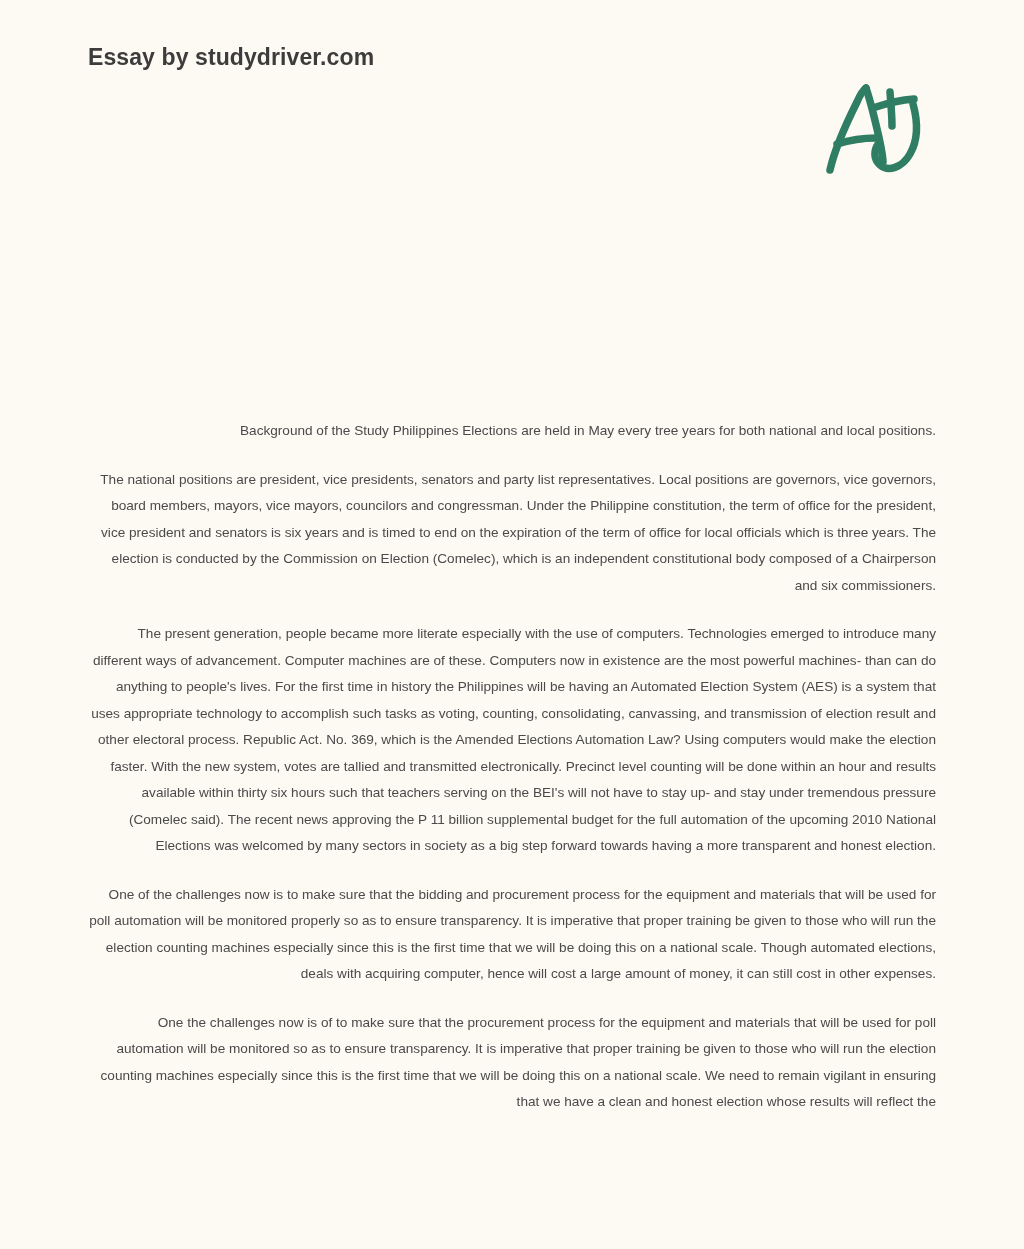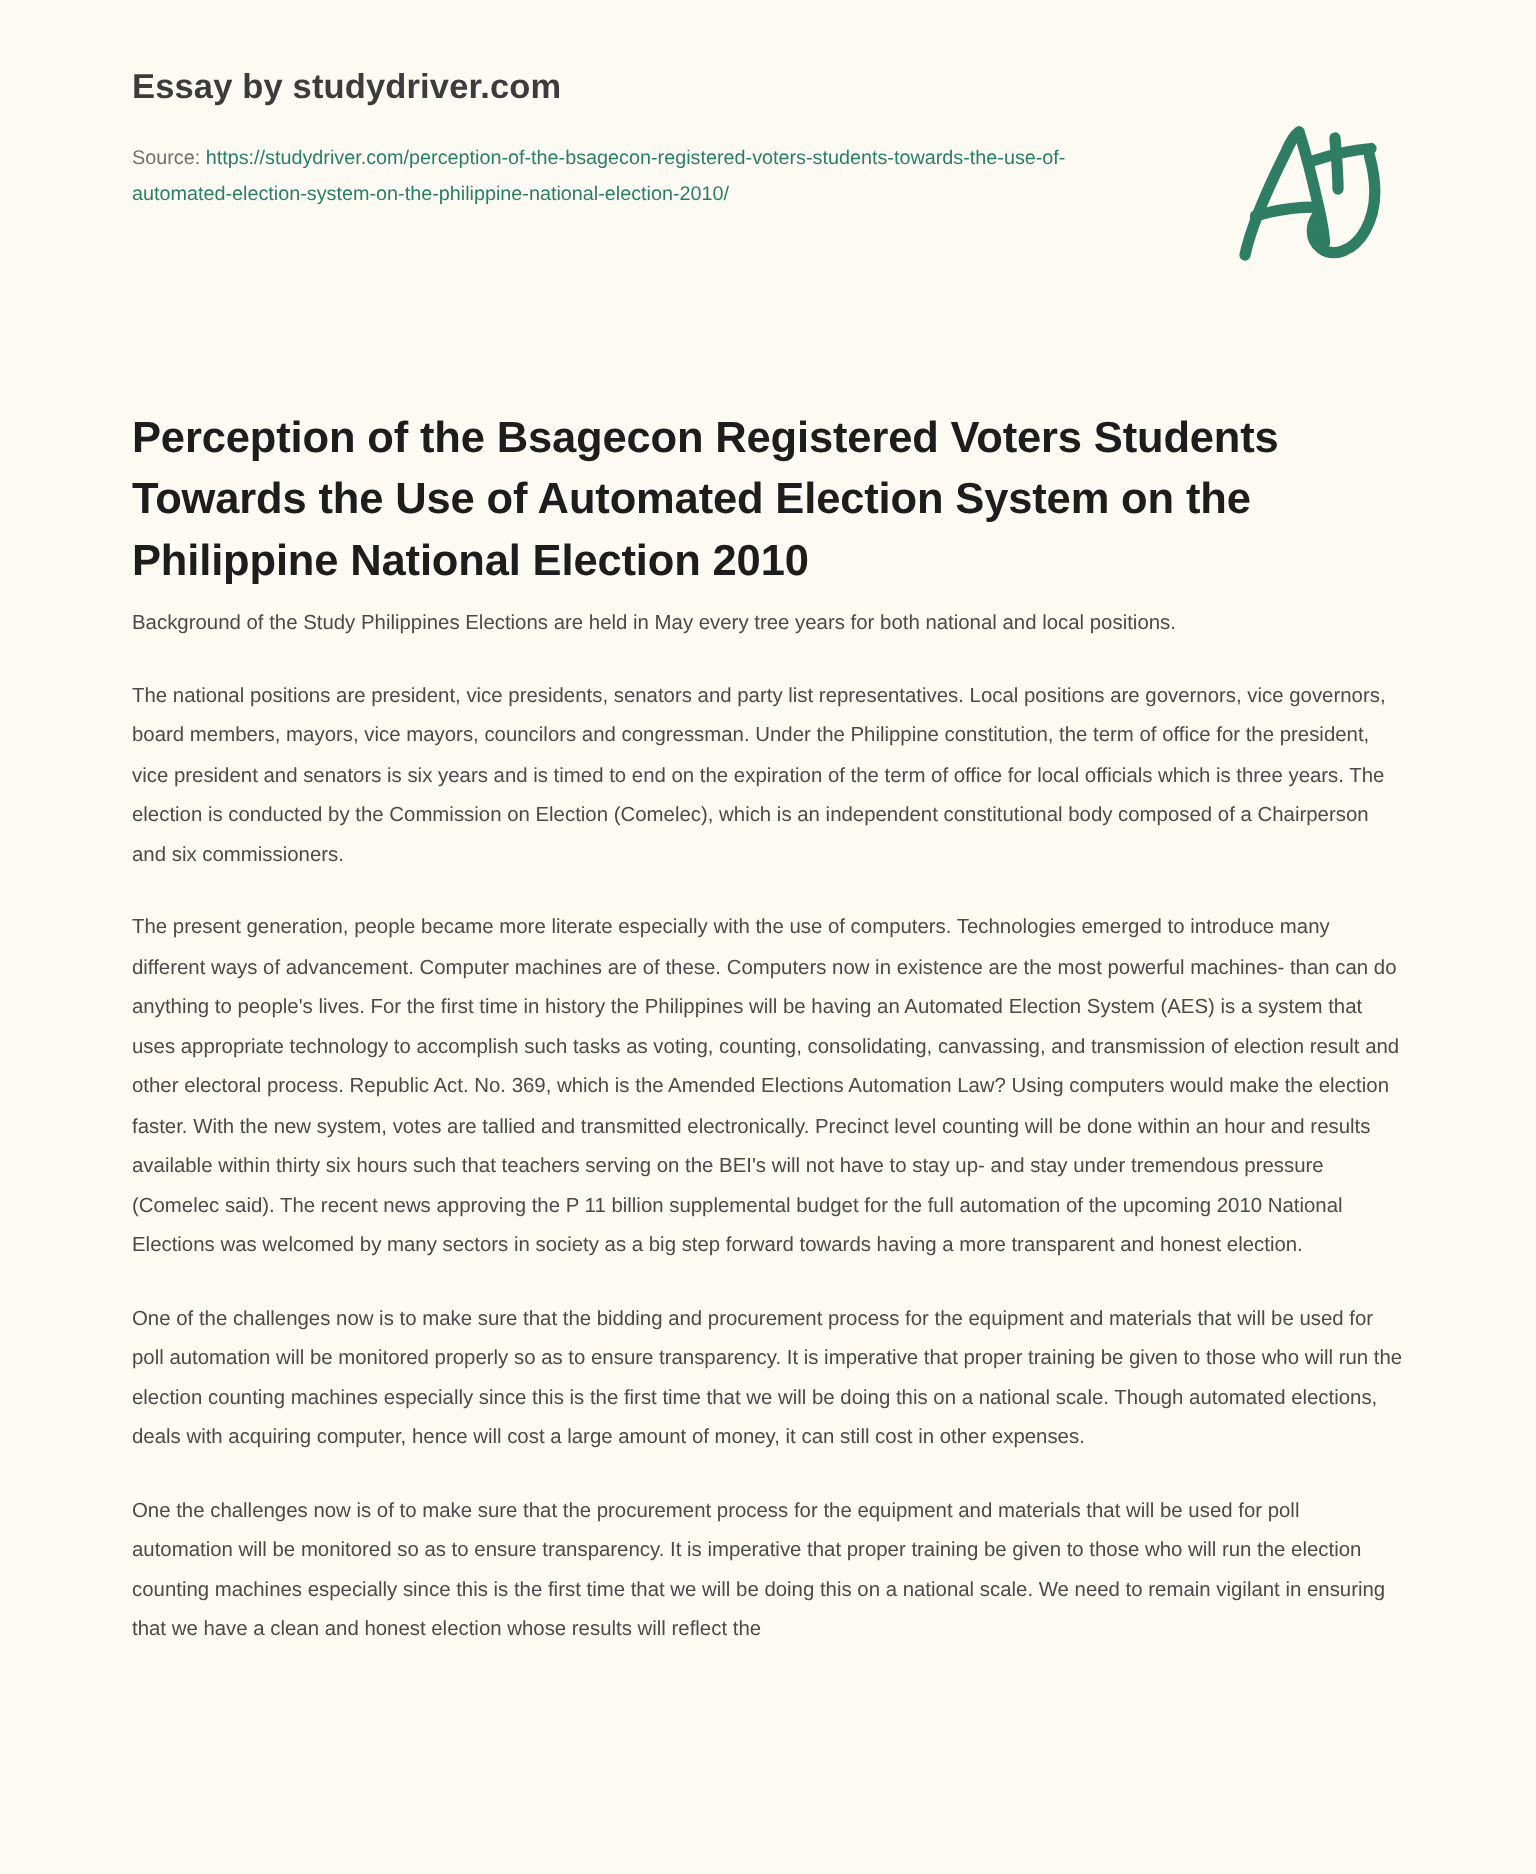--- a/index.html
+++ b/index.html
@@ -90,36 +90,32 @@
     font-size: 13.6px;
     line-height: 1.6;
     color: #494949;
     margin: 0 0 21px 0;
   }
 
   .para {
     font-size: 13.6px;
     line-height: 1.95;
     color: #4a4a4a;
-    margin: 0 0 22px 0;
-    text-align: left;
+    margin: 16px 0 22px 0;
+    text-align: right;
   }
   .para:last-child { margin-bottom: 0; }
 </style>
 </head>
 <body>
 
 <div class="page">
 
   <div class="header">
     <div class="essay-by">Essay by studydriver.com</div>
-    <div class="source-block">
-      <span class="source-label">Source:</span>
-      <a class="source-link" href="#">https://studydriver.com/perception-of-the-bsagecon-registered-voters-students-towards-the-use-of-automated-election-system-on-the-philippine-national-election-2010/</a>
-    </div>
   </div>
 
   <div class="logo">
     <svg viewBox="0 0 112 96" xmlns="http://www.w3.org/2000/svg" aria-hidden="true">
       <g fill="none" stroke="#2f7e63" stroke-width="7.5" stroke-linecap="round" stroke-linejoin="round">
 
         <path d="M10 88 C 14 70, 26 42, 37 20 C 40 13, 43 8, 46 6"></path>
 
         <path d="M46 6 C 50 18, 56 42, 60 60 C 62 70, 63 76, 63 80"></path>
 
@@ -127,21 +123,20 @@
 
         <path d="M70 10 C 71 22, 72 34, 72 44"></path>
 
         <path d="M56 25 C 68 21, 82 18, 94 17"></path>
 
         <path d="M93 22 C 98 40, 98 58, 90 72 C 82 86, 68 90, 60 83 C 53 77, 54 68, 58 62"></path>
       </g>
     </svg>
   </div>
 
-  <h1 class="title">Perception of the Bsagecon Registered Voters Students Towards the Use of Automated Election System on the Philippine National Election 2010</h1>
 
   <div class="body-content">
     <p class="para"> Background of the Study Philippines Elections are held in May every tree years for both national and local positions.</p>
     <p class="para">The national positions are president, vice presidents, senators and party list representatives. Local positions are governors, vice governors, board members, mayors, vice mayors, councilors and congressman. Under the Philippine constitution, the term of office for the president, vice president and senators is six years and is timed to end on the expiration of the term of office for local officials which is three years. The election is conducted by the Commission on Election (Comelec), which is an independent constitutional body composed of a Chairperson and six commissioners.</p>
     <p class="para">The present generation, people became more literate especially with the use of computers. Technologies emerged to introduce many different ways of advancement. Computer machines are of these. Computers now in existence are the most powerful machines- than can do anything to people's lives. For the first time in history the Philippines will be having an Automated Election System (AES) is a system that uses appropriate technology to accomplish such tasks as voting, counting, consolidating, canvassing, and transmission of election result and other electoral process. Republic Act. No. 369, which is the Amended Elections Automation Law? Using computers would make the election faster. With the new system, votes are tallied and transmitted electronically. Precinct level counting will be done within an hour and results available within thirty six hours such that teachers serving on the BEI's will not have to stay up- and stay under tremendous pressure (Comelec said). The recent news approving the P 11 billion supplemental budget for the full automation of the upcoming 2010 National Elections was welcomed by many sectors in society as a big step forward towards having a more transparent and honest election.</p>
     <p class="para">One of the challenges now is to make sure that the bidding and procurement process for the equipment and materials that will be used for poll automation will be monitored properly so as to ensure transparency. It is imperative that proper training be given to those who will run the election counting machines especially since this is the first time that we will be doing this on a national scale. Though automated elections, deals with acquiring computer, hence will cost a large amount of money, it can still cost in other expenses.</p>
     <p class="para">One the challenges now is of to make sure that the procurement process for the equipment and materials that will be used for poll automation will be monitored so as to ensure transparency. It is imperative that proper training be given to those who will run the election counting machines especially since this is the first time that we will be doing this on a national scale. We need to remain vigilant in ensuring that we have a clean and honest election whose results will reflect the</p>
   </div>
 
 </div>

